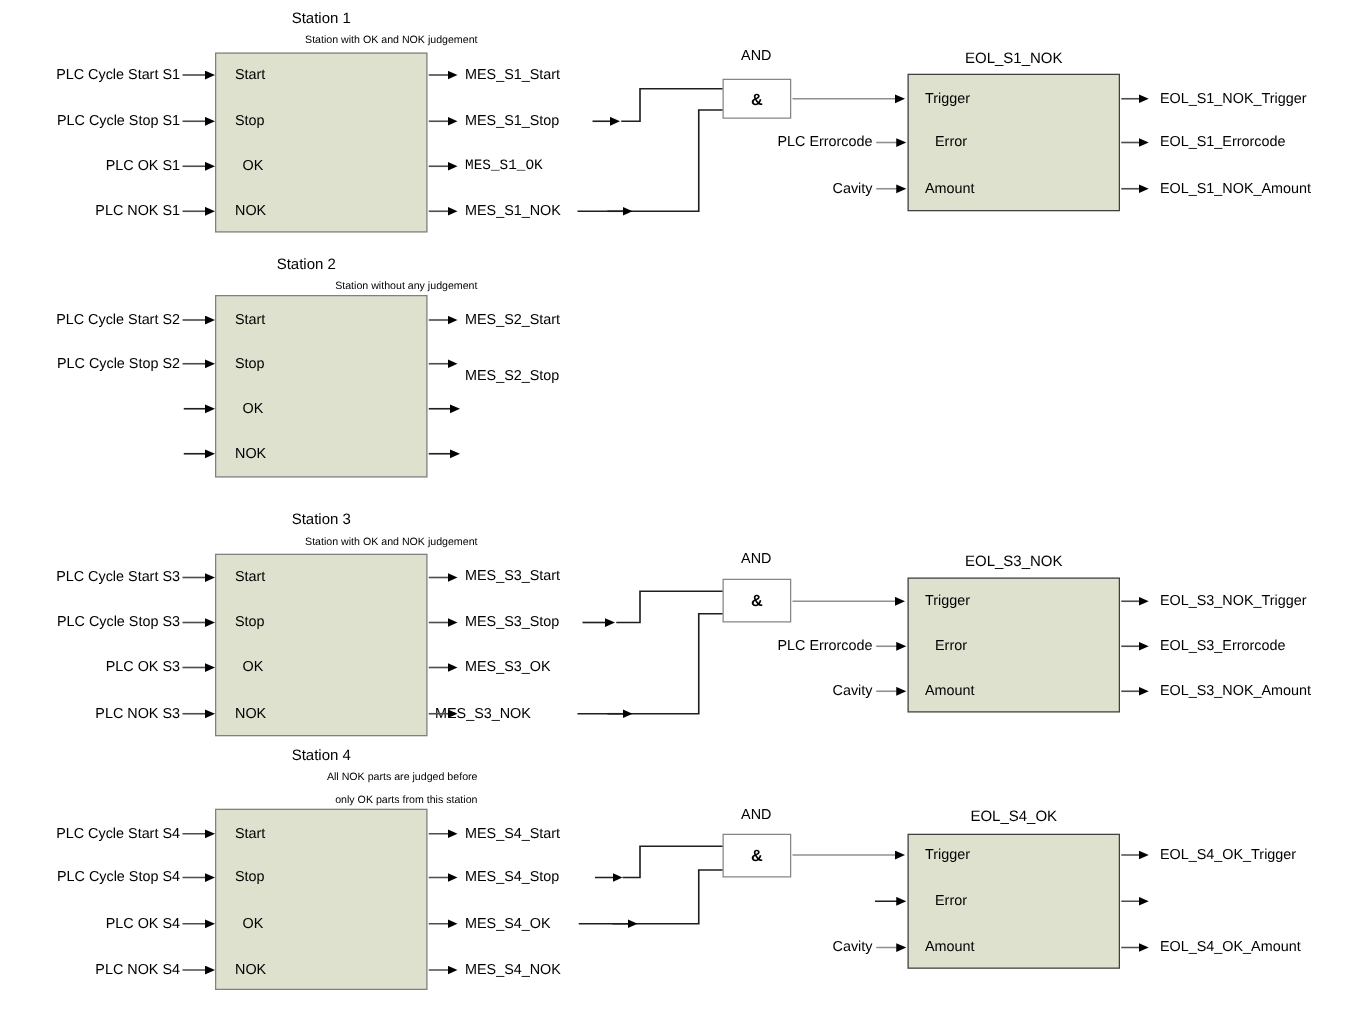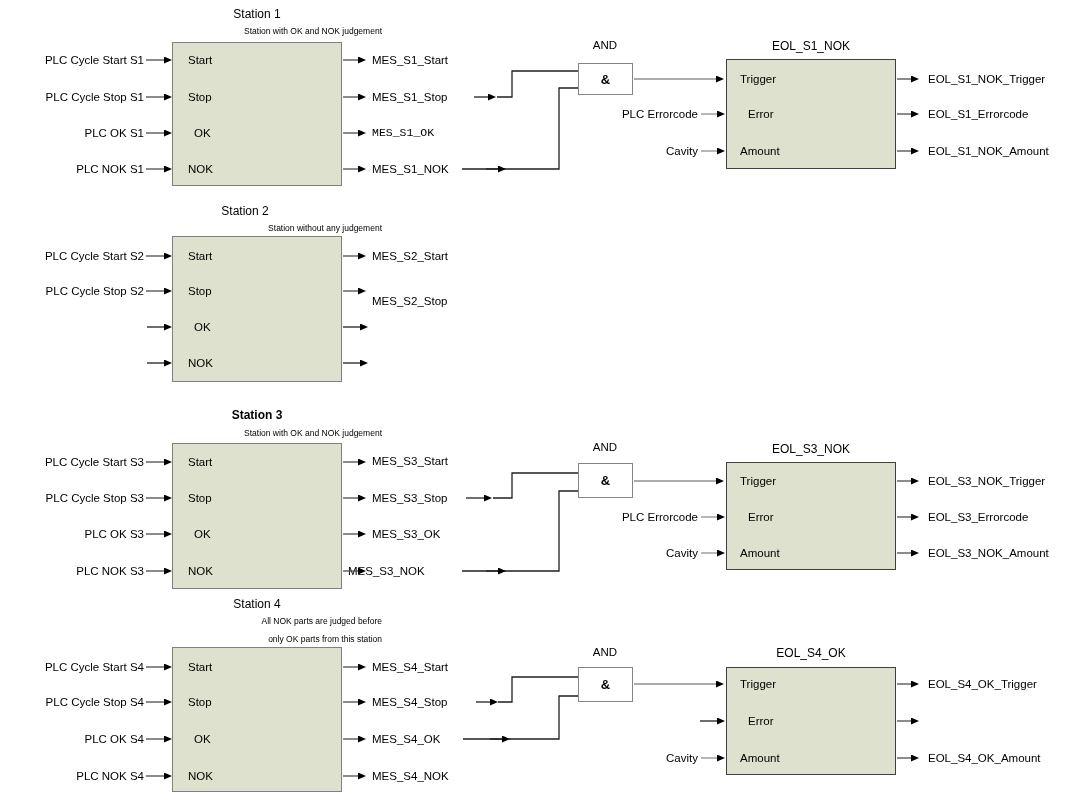--- a/index.html
+++ b/index.html
@@ -60,21 +60,21 @@
   <div class="blk" style="left:172px;top:236px;width:170px;height:146px;"></div>
   <div class="t" style="left:188px;top:249px;">Start</div>
   <div class="t" style="left:188px;top:284px;">Stop</div>
   <div class="t" style="left:194px;top:320px;">OK</div>
   <div class="t" style="left:188px;top:356px;">NOK</div>
   <div class="t r" style="right:941px;top:249px;">PLC Cycle Start S2</div>
   <div class="t r" style="right:941px;top:284px;">PLC Cycle Stop S2</div>
   <div class="t" style="left:372px;top:249px;">MES_S2_Start</div>
   <div class="t" style="left:372px;top:284px;margin-top:10px;">MES_S2_Stop</div>
 
-  <div class="t ttl" style="left:172px;top:408px;width:170px;font-weight:bold;">Station 3</div>
+  <div class="t ttl" style="left:172px;top:408px;width:170px;">Station 3</div>
   <div class="t sub" style="left:132px;top:428px;width:250px;">Station with OK and NOK judgement</div>
   <div class="blk" style="left:172px;top:443px;width:170px;height:146px;"></div>
   <div class="t" style="left:188px;top:455px;">Start</div>
   <div class="t" style="left:188px;top:491px;">Stop</div>
   <div class="t" style="left:194px;top:527px;">OK</div>
   <div class="t" style="left:188px;top:564px;">NOK</div>
   <div class="t r" style="right:941px;top:455px;">PLC Cycle Start S3</div>
   <div class="t r" style="right:941px;top:491px;">PLC Cycle Stop S3</div>
   <div class="t r" style="right:941px;top:527px;">PLC OK S3</div>
   <div class="t r" style="right:941px;top:564px;">PLC NOK S3</div>

